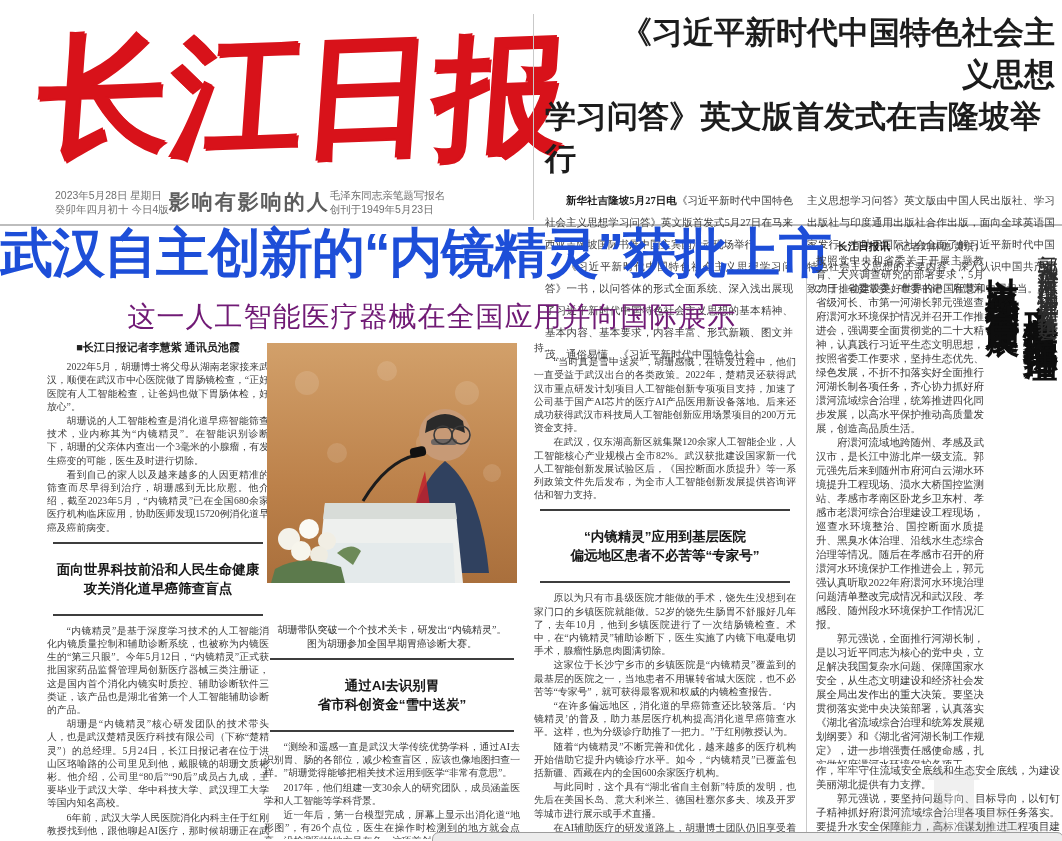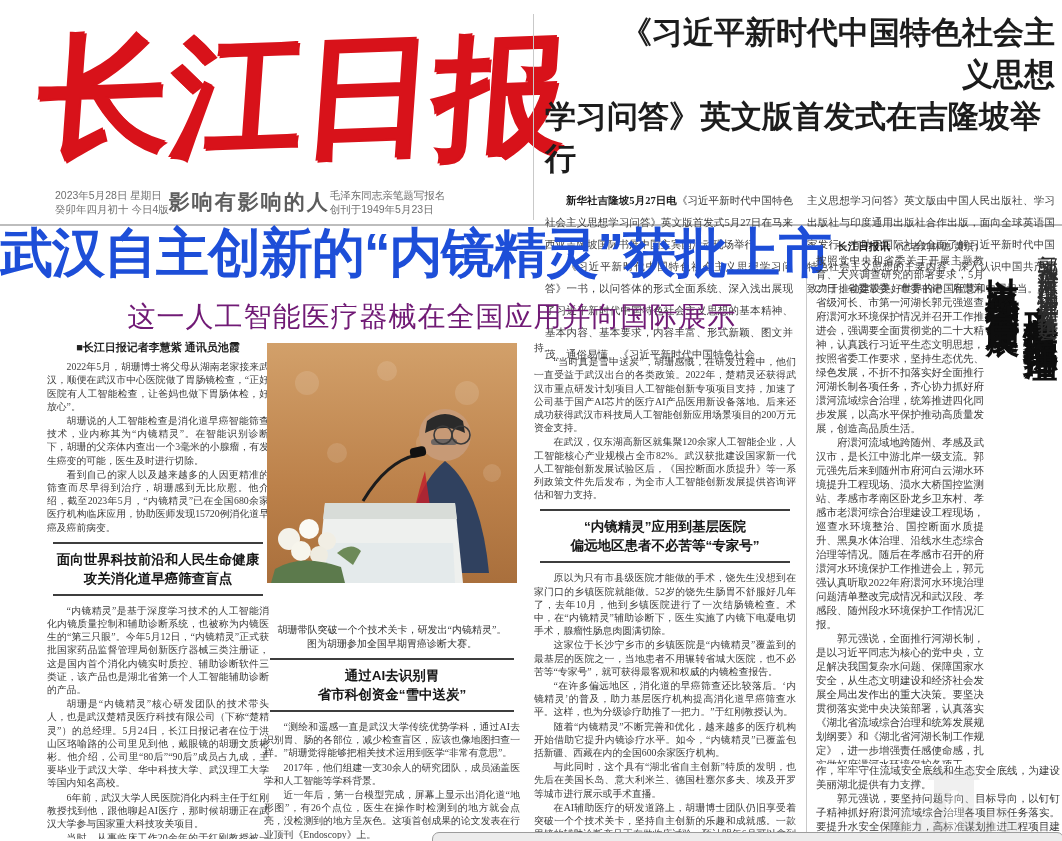--- a/index.html
+++ b/index.html
@@ -43,21 +43,21 @@
   .col{position:absolute;top:341px;height:498px;overflow:hidden;font-size:9.8px;
         line-height:13.2px;text-align:justify;color:#3a3a3a;}
   #col1{left:30px;width:222px;margin-left:17px;}
   #col2{left:264px;width:256px;}
   #col3{left:534px;width:262px;}
   .col p{margin:0 0 1px 0;text-indent:2em;}
   .col p.noindent{text-indent:0;}
   .byline{text-align:center;font-weight:bold;font-size:11px;color:#222;margin-bottom:6px;
         font-family:"Liberation Sans",sans-serif;text-indent:0;}
   .sec-head{border-top:2px solid #3d3d3d;border-bottom:2px solid #3d3d3d;margin:8px 6px;
-        padding:6px 0;text-align:center;font-weight:bold;font-size:13.5px;line-height:19px;
+        padding:16px 0;text-align:center;font-weight:bold;font-size:13.5px;line-height:19px;
         color:#161616;font-family:"Liberation Sans",sans-serif;}
   
   figure{margin:0;}
   .photo-wrap{width:250px;height:240px;margin:2px auto 4px auto;position:relative;overflow:hidden;}
   .caption{text-align:center;font-size:10px;line-height:13.5px;color:#333;margin-bottom:4px;margin-top:40px;}
   
   #rs-narrow{position:absolute;left:816px;top:240px;width:168px;height:524px;overflow:hidden;
         font-size:10.5px;line-height:14px;text-align:justify;color:#3a3a3a;}
   #rs-narrow p{margin:0;text-indent:2em;}
   .rs-lead{font-weight:bold;color:#151515;}

